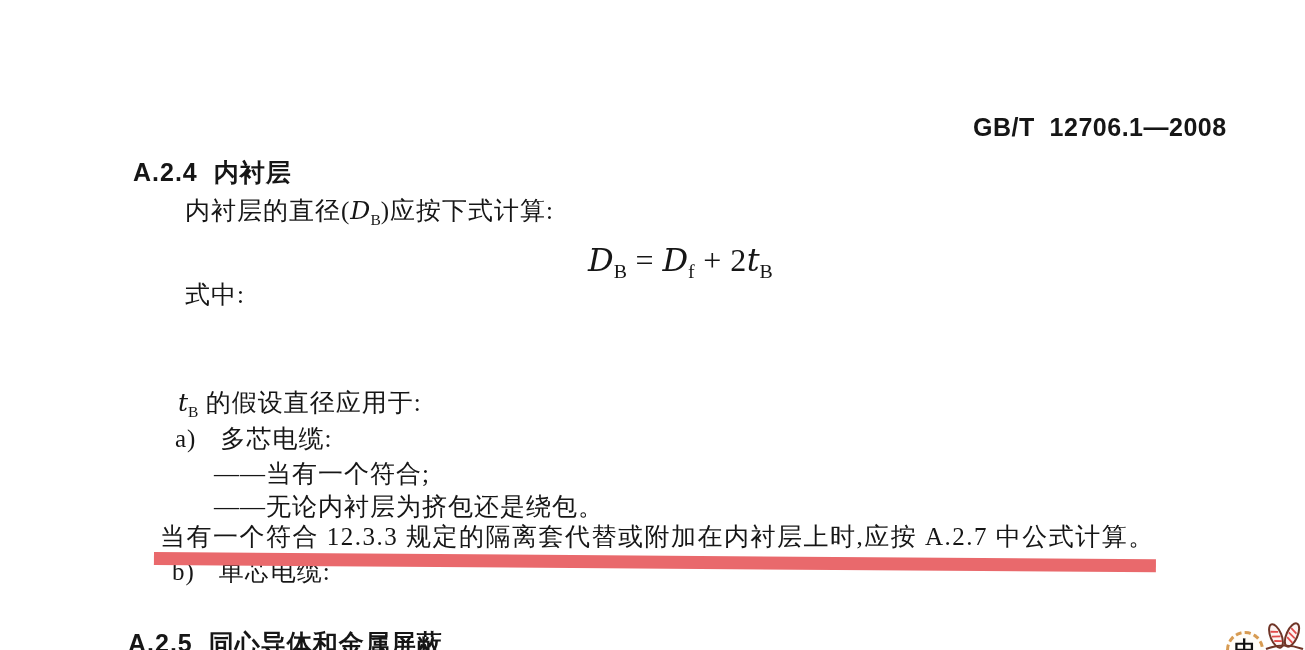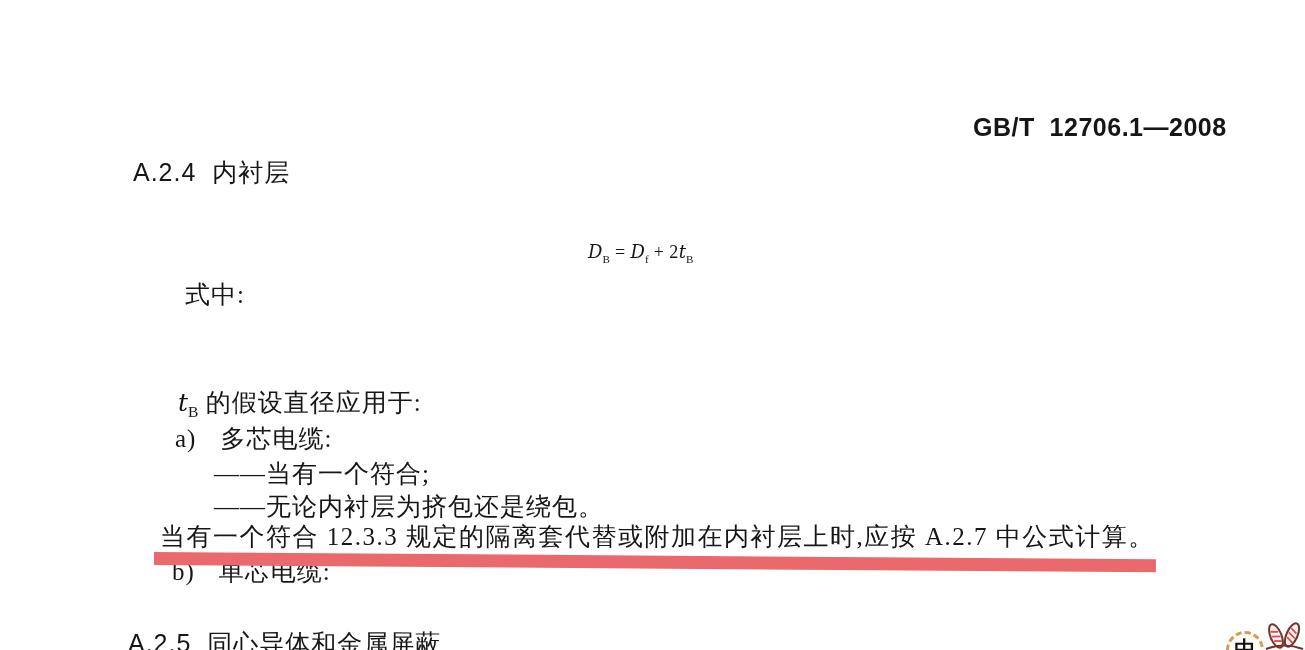--- a/index.html
+++ b/index.html
@@ -13,32 +13,32 @@
   }
   .line{
     position:absolute;
     white-space:pre;
     font-size:25px;
     line-height:1.2;
     letter-spacing:1px;
   }
   .heading{
     font-family:"Liberation Sans","DejaVu Sans",sans-serif;
-    font-weight:normal;
+    font-weight:bold;
     font-size:25px;
     letter-spacing:1px;
   }
   .doc-number{
     font-family:"Liberation Sans","DejaVu Sans",sans-serif;
     font-weight:bold;
     font-size:25px;
     letter-spacing:0.5px;
   }
   .formula{
-    font-size:18px;
+    font-size:32px;
     letter-spacing:0.5px;
   }
   .note{
     letter-spacing:1.5px;
   }
   .list-row{display:flex;}
   .list-row .label{margin-right:24px;}
   .var{
     font-family:"DejaVu Serif","Liberation Serif",serif;
     font-style:italic;
@@ -84,20 +84,21 @@
 </style>
 </head>
 <body>
 
 <div class="page">
 
   <div class="line doc-number" style="left:973px;top:112px;">GB/T  12706.1—2008</div>
 
   <div class="line heading" style="left:133px;top:157px;">A.2.4  内衬层</div>
 
+  <div class="line" style="left:185px;top:196px;">内衬层的直径(<i class="var">D</i><sub>B</sub>)应按下式计算:</div>
 
   <div class="line formula" style="left:588px;top:241px;"><i class="var">D</i><sub>B</sub> = <i class="var">D</i><sub>f</sub> + 2<i class="var">t</i><sub>B</sub></div>
 
   <div class="line" style="left:185px;top:280px;">式中:</div>
 
 
 
   <div class="line" style="left:178px;top:388px;"><i class="var">t</i><sub>B</sub> 的假设直径应用于:</div>
 
   <div class="line list-row" style="left:175px;top:424px;">

